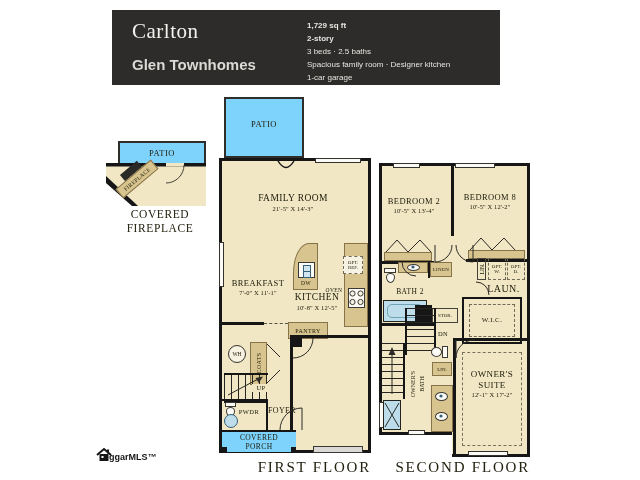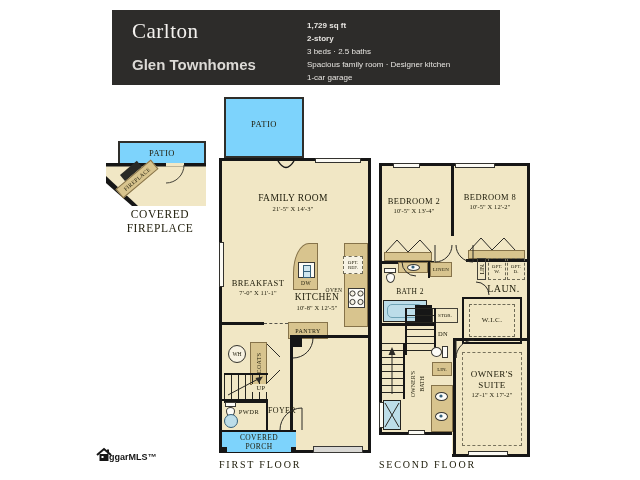--- a/index.html
+++ b/index.html
@@ -23,21 +23,21 @@
   .win{position:absolute;background:#fbfaf4;border:1px solid #33322e;box-sizing:border-box;}
   .wall{position:absolute;background:#161616;}
   .dashbox{position:absolute;border:1px dashed #6f6b57;box-sizing:border-box;color:#23210f;
            display:flex;align-items:center;justify-content:center;text-align:center;line-height:1.1;}
   .gray{background:#7dd3fc;}
   .blue{position:absolute;background:#bcdde9;border:1.5px solid #23221e;box-sizing:border-box;}
   .flexc{display:flex;align-items:center;justify-content:center;}
   .vrot{transform:rotate(-90deg);}
   .treadsV{position:absolute;background-image:repeating-linear-gradient(90deg,#26251f 0 1px,transparent 1px 7px);}
   .treadsH{position:absolute;background-image:repeating-linear-gradient(180deg,#26251f 0 1px,transparent 1px 7px);}
-  .cap{position:absolute;font-size:10px;letter-spacing:1.8px;color:#23210f;text-align:left;}
+  .cap{position:absolute;font-size:15px;letter-spacing:1.8px;color:#23210f;text-align:right;}
   .fix{position:absolute;background:#fdfcf7;border:1px solid #3a3934;box-sizing:border-box;}
   svg{position:absolute;left:0;top:0;pointer-events:none;}
   #logo{position:absolute;left:96px;top:447px;display:flex;align-items:flex-end;
         font-family:"Liberation Sans",sans-serif;font-size:9px;font-weight:bold;color:#151515;}
 </style>
 </head>
 <body>
 
 <div id="screen">
 

